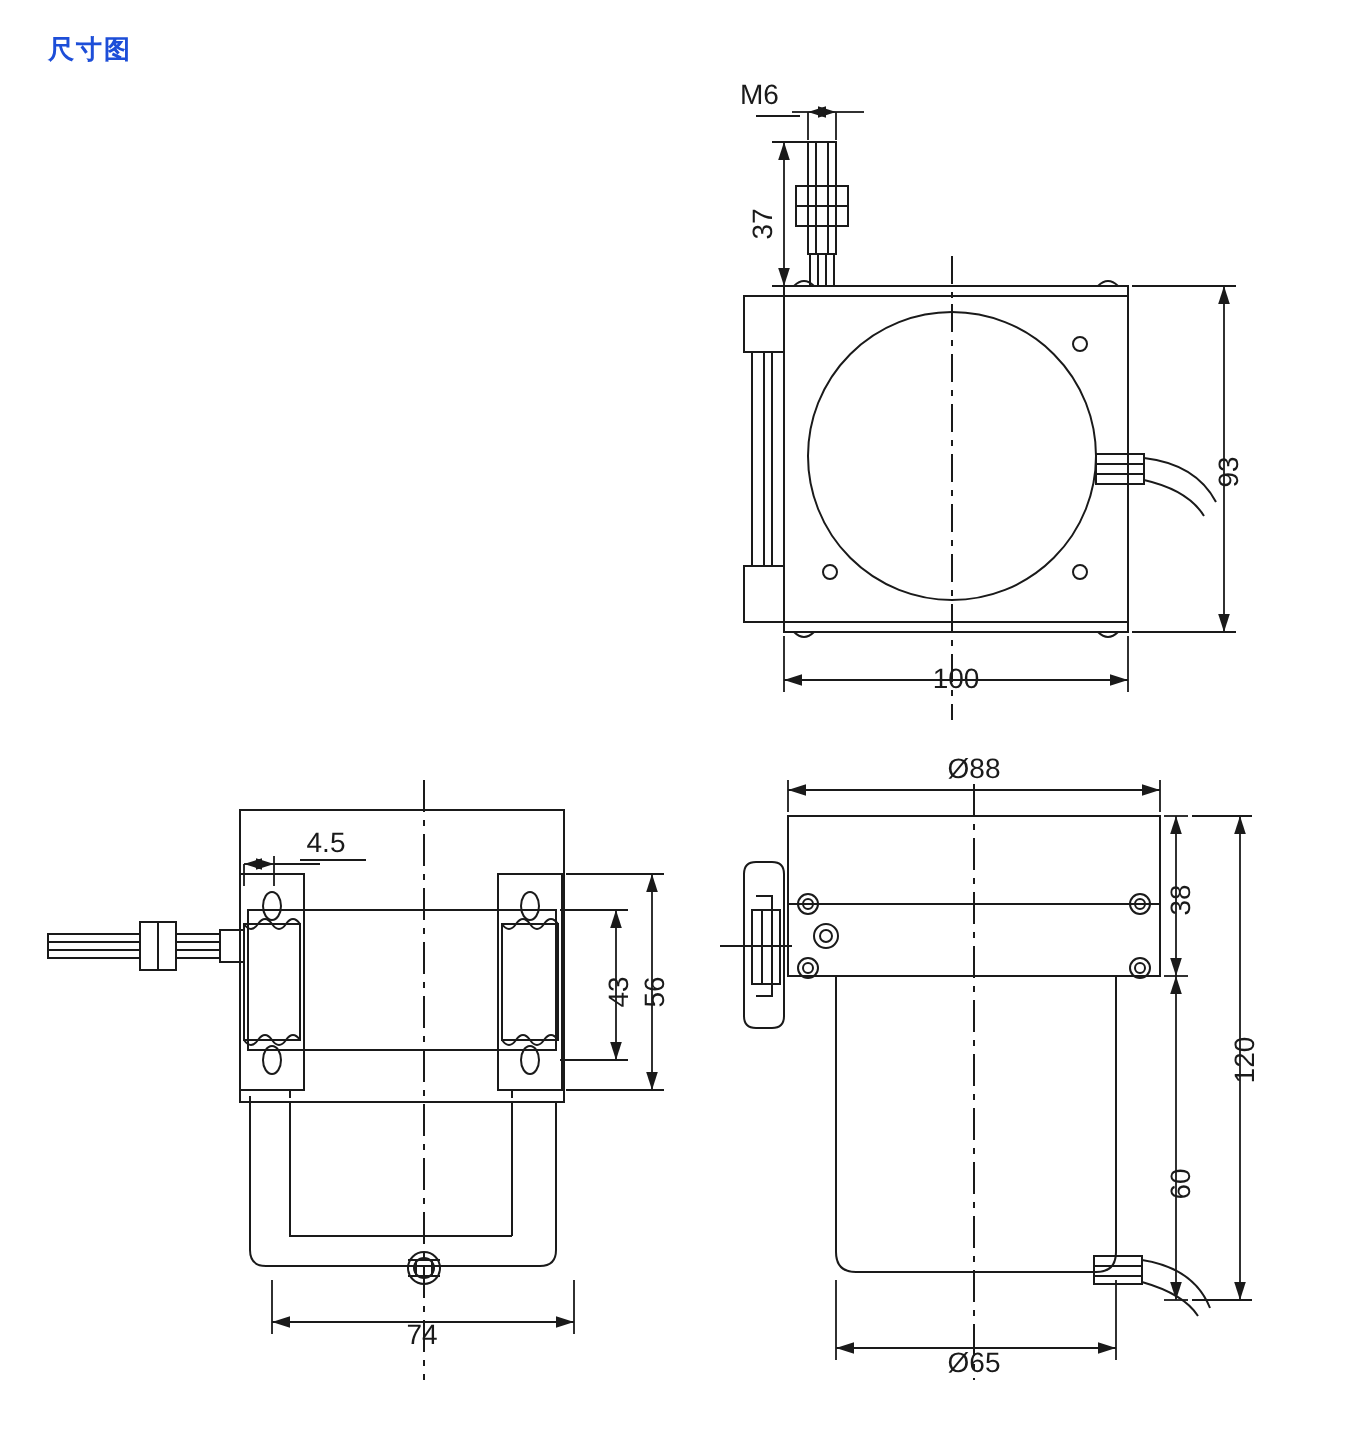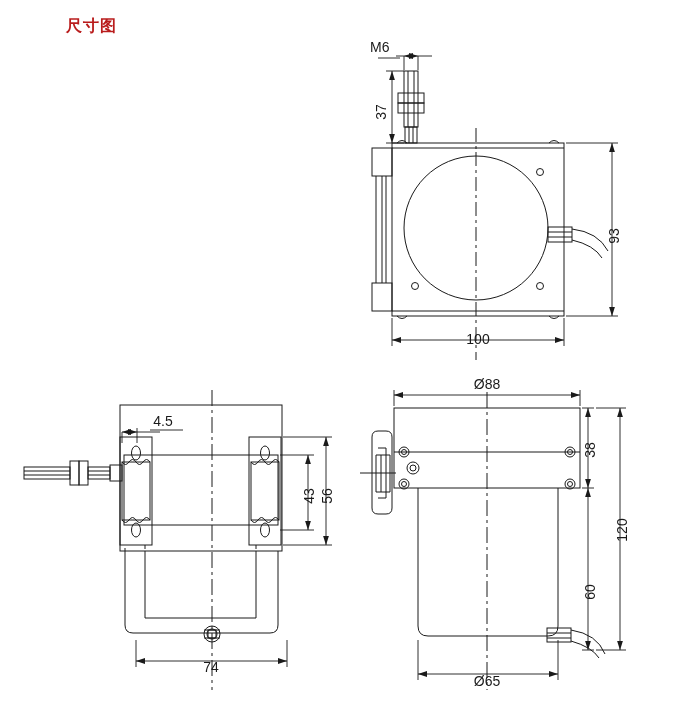--- a/index.html
+++ b/index.html
@@ -11,25 +11,24 @@
     width: 675px;
     height: 715px;
     font-family: "Liberation Sans", sans-serif;
     position: relative;
     overflow: hidden;
   }
   #page-title {
     position: absolute;
     left: 24px;
     top: 16px;
-    font-size: 16px;
+    font-size: 13px;
     font-weight: bold;
-    color: #b91c1c;
+    color: #1d4ed8;
     letter-spacing: 1px;
-    margin-left: 42px;
   }
   #drawing-canvas {
     position: absolute;
     left: 0;
     top: 0;
   }
   .dim-text {
     font-family: "Liberation Sans", sans-serif;
     font-size: 14px;
     fill: #1a1a1a;

